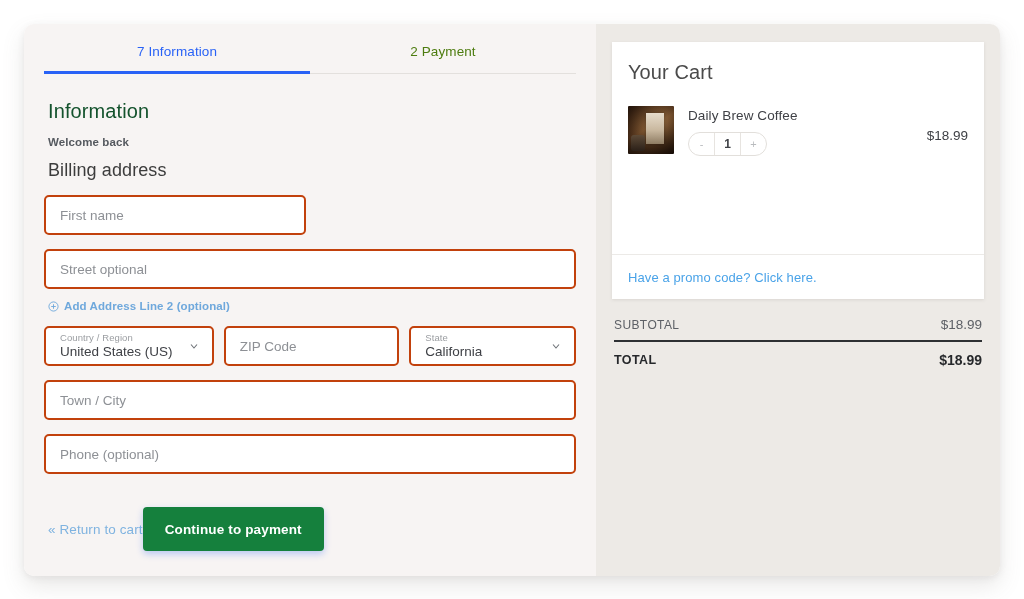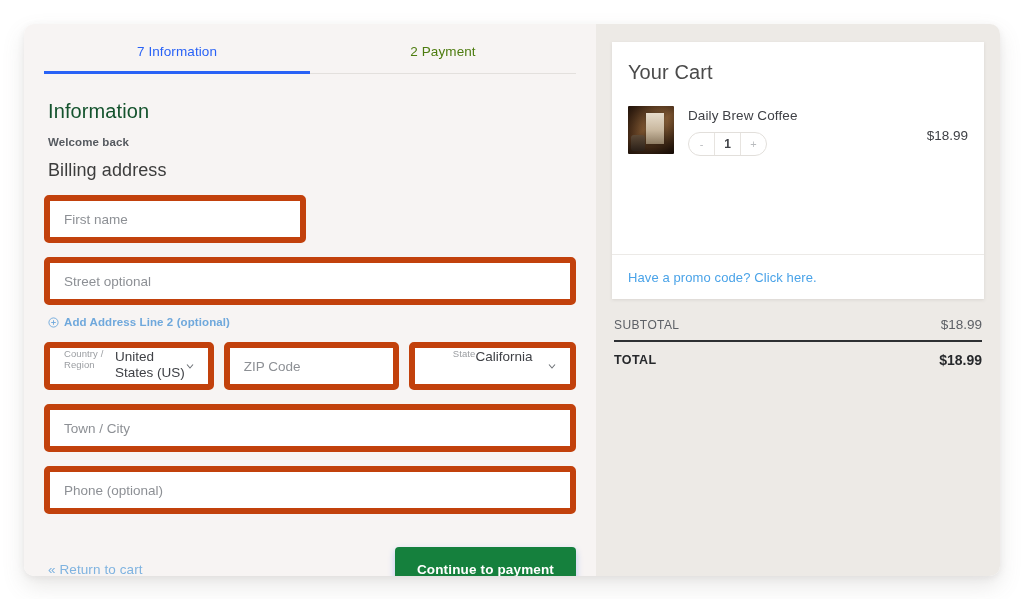--- a/index.html
+++ b/index.html
@@ -84,37 +84,37 @@
     color: #3c3c3c;
     margin-top: 12px;
     padding-left: 4px;
     letter-spacing: 0.1px;
   }
 
   .field-row { display: flex; gap: 10px; margin-top: 14px; }
 
   .field {
     background: #ffffff;
-    border: 6px solid #c2410c;
+    border: 2px solid #c2410c;
     border-radius: 5px;
-    height: 48px;
+    height: 40px;
     display: flex;
     align-items: center;
     padding: 0 14px;
     font-size: 13.5px;
     color: #8d9095;
     position: relative;
   }
   .field.full { width: 100%; }
 
   .field-select {
-    flex-direction: row;
+    flex-direction: column;
     align-items: flex-start;
     justify-content: center;
-    padding: 0 14px;
+    padding: 7px 14px;
   }
   .float-label {
     font-size: 9.5px;
     color: #9a9da1;
     line-height: 11px;
     letter-spacing: 0.1px;
   }
   .select-value {
     font-size: 13.5px;
     color: #3f4146;
@@ -141,24 +141,22 @@
     font-size: 11.5px;
     font-weight: 600;
     color: #6fa8dc;
     letter-spacing: 0.1px;
   }
   .addline svg { width: 11px; height: 11px; display: block; }
 
   .actions {
     display: flex;
     align-items: center;
-    justify-content: space-between;
     margin-top: 33px;
     padding-left: 4px;
-    gap: 46px;
   }
   .return-link {
     font-size: 13.5px;
     color: #7fb3e0;
     letter-spacing: 0.1px;
   }
   .cta {
     background: #15803d;
     color: #ffffff;
     font-size: 13.5px;

